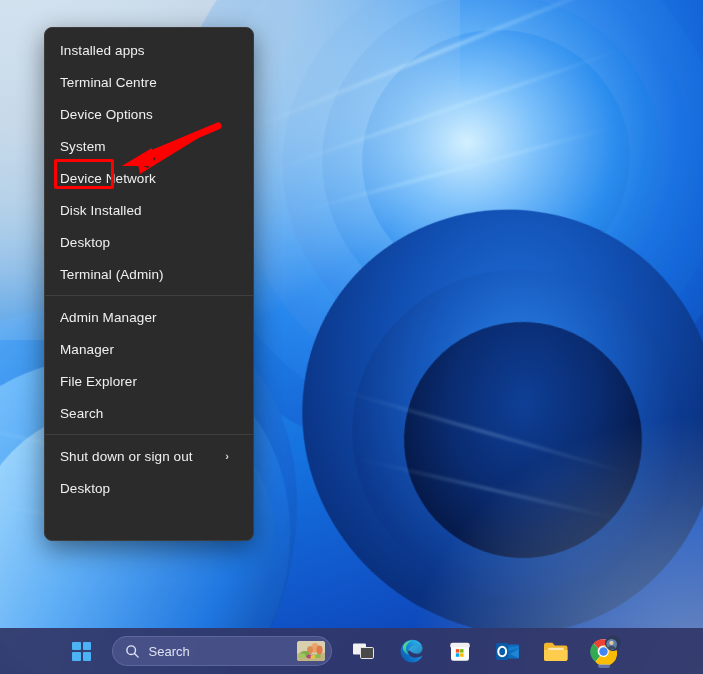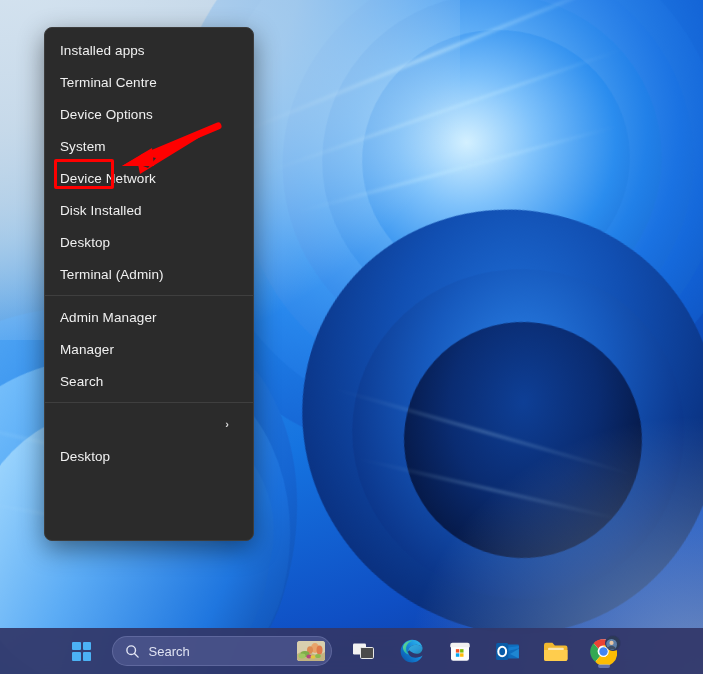--- a/index.html
+++ b/index.html
@@ -319,26 +319,30 @@
 
     <div class="menu-sep"></div>
 
     <div class="menu-item">
       <span class="label">Admin Manager</span>
     </div>
     <div class="menu-item">
       <span class="label">Manager</span>
     </div>
     <div class="menu-item">
+      <span class="label">File Explorer</span>
+    </div>
+    <div class="menu-item">
       <span class="label">Search</span>
     </div>
 
     <div class="menu-sep"></div>
 
     <div class="menu-item">
+      <span class="label">Shut down or sign out</span>
       <span class="chev">›</span>
     </div>
     <div class="menu-item">
       <span class="label">Desktop</span>
     </div>
 
     <div id="system-highlight"></div>
   </div>
 
   <svg id="arrow-annotation" viewBox="0 0 120 60">

